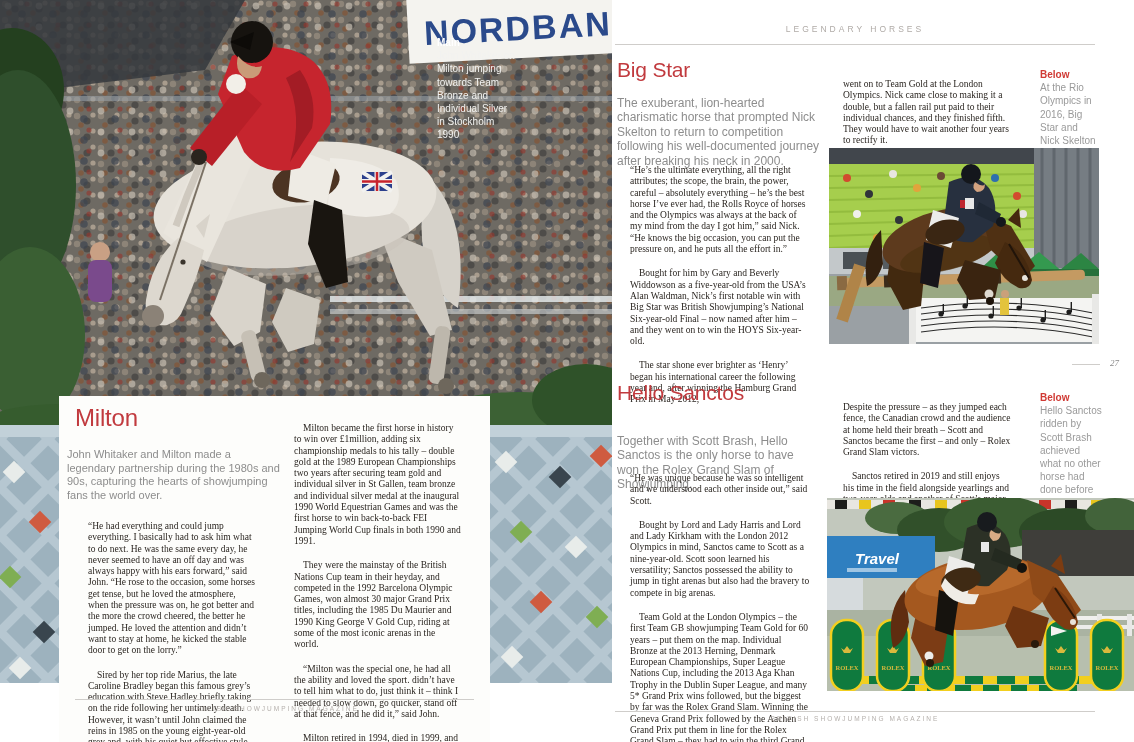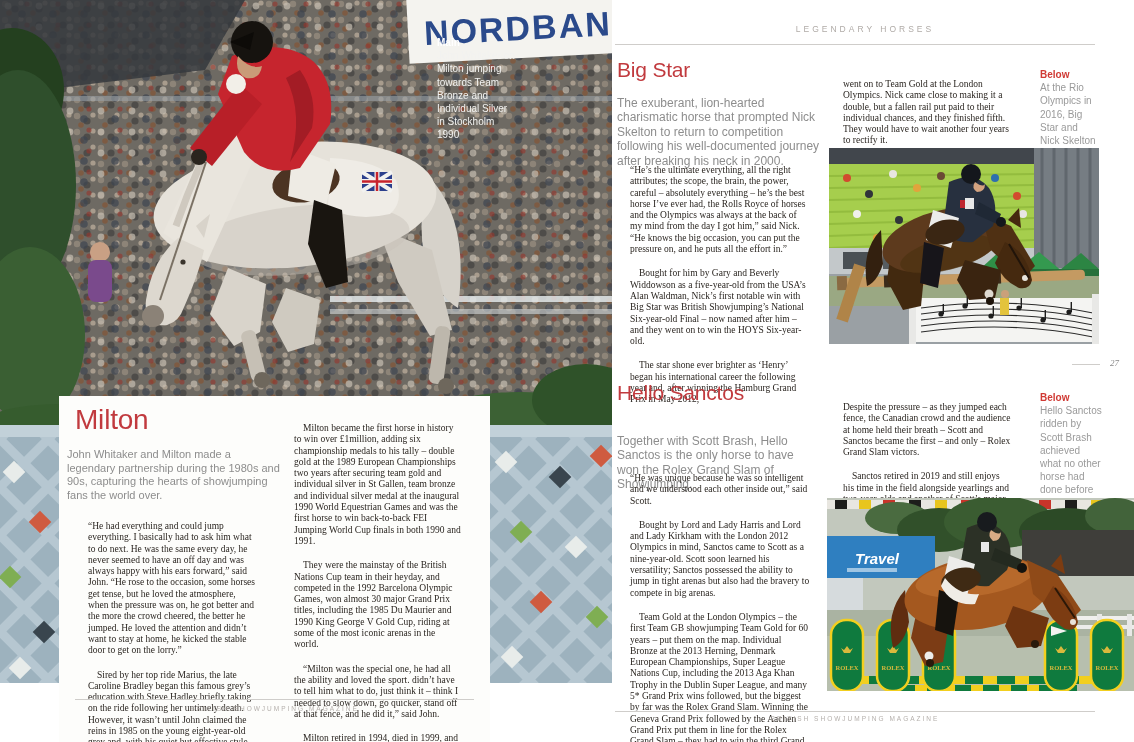--- a/index.html
+++ b/index.html
@@ -1,21 +1,21 @@
 <!DOCTYPE html>
 <html><head>
 <meta charset="utf-8">
 <style>
   html,body{margin:0;padding:0;}
   .spread{position:relative;width:1134px;height:742px;background:#ffffff;overflow:hidden;
           font-family:"Liberation Sans",sans-serif;color:#2a2520;}
   .abs{position:absolute;}
   .title{color:#c13a3e;font-weight:400;letter-spacing:-.2px;margin:0;}
   .t-big{font-size:21px;}
-  .t-milton{font-size:28px;}
+  .t-milton{font-size:24px;}
   .intro{color:#8d8d8d;margin:0;}
   .intro-r{font-size:12px;line-height:1.2;}
   .intro-l{font-size:11px;line-height:1.24;}
   .serif p{font-family:"Liberation Serif",serif;font-size:9.5px;line-height:1.19;margin:13px;color:#2a2520;}
   .serif p.ind{text-indent:9px;}
   .caption{font-size:10px;line-height:1.32;color:#9a9a9a;}
   .caption .cap-label{display:block;font-weight:bold;color:#d03a34;}
   .caption-on-photo{color:#f2f2f0;}
   .caption-on-photo .cap-label{display:block;font-weight:bold;color:#ffffff;}
   .header-label{font-size:8.5px;letter-spacing:3px;color:#b0aba7;text-align:center;}
@@ -155,21 +155,21 @@
         <p class="ind">“Milton was the special one, he had all the ability and loved the sport.  didn’t have to tell him what to do, just think it – think I needed to slow down, go quicker, stand off at that fence, and he did it,” said John.</p>
         <p class="ind">Milton retired in 1994, died in 1999, and is buried at John’s Yorkshire farm where he spent his retirement.</p>
       </div>
       <div class="abs rule" style="left:16px;top:303px;width:399px;"></div>
       <div class="abs footer-label" style="left:16px;top:309px;width:399px;">BRITISH SHOWJUMPING MAGAZINE</div>
     </div>
   </section>
 
   <section class="abs" style="left:612px;top:0;width:522px;height:742px;">
 
-    <div class="abs header-label" style="left:13px;top:24px;width:480px;">LEGENDARY HORSES</div>
+    <div class="abs header-label" style="left:3px;top:24px;width:480px;">LEGENDARY HORSES</div>
     <div class="abs rule" style="left:3px;top:44px;width:480px;"></div>
 
     <h2 class="abs title t-big" style="left:5px;top:58px;">Big Star</h2>
     <p class="abs intro intro-r" style="left:5px;top:96px;width:205px;">The exuberant, lion-hearted charismatic horse that prompted Nick Skelton to return to competition following his well-documented journey after breaking his neck in 2000.</p>
     <div class="abs serif" style="left:5px;top:152px;width:206px;">
       <p>“He’s the ultimate everything, all the right attributes; the scope, the brain, the power, careful – absolutely everything – he’s the best horse I’ve ever had, the Rolls Royce of horses and the Olympics was always at the back of my mind from the day I got him,” said Nick.  “He knows the big occasion, you can put the pressure on, and he puts all the effort in.”</p>
       <p class="ind">Bought for him by Gary and Beverly Widdowson as a five-year-old from the USA’s Alan Waldman, Nick’s first notable win with Big Star was British Showjumping’s National Six-year-old Final – now named after him – and they went on to win the HOYS Six-year-old.</p>
       <p class="ind">The star shone ever brighter as ‘Henry’ began his international career the following year and, after winning the Hamburg Grand Prix in May 2012,</p>
     </div>
     <div class="abs serif" style="left:218px;top:66px;width:194px;">

